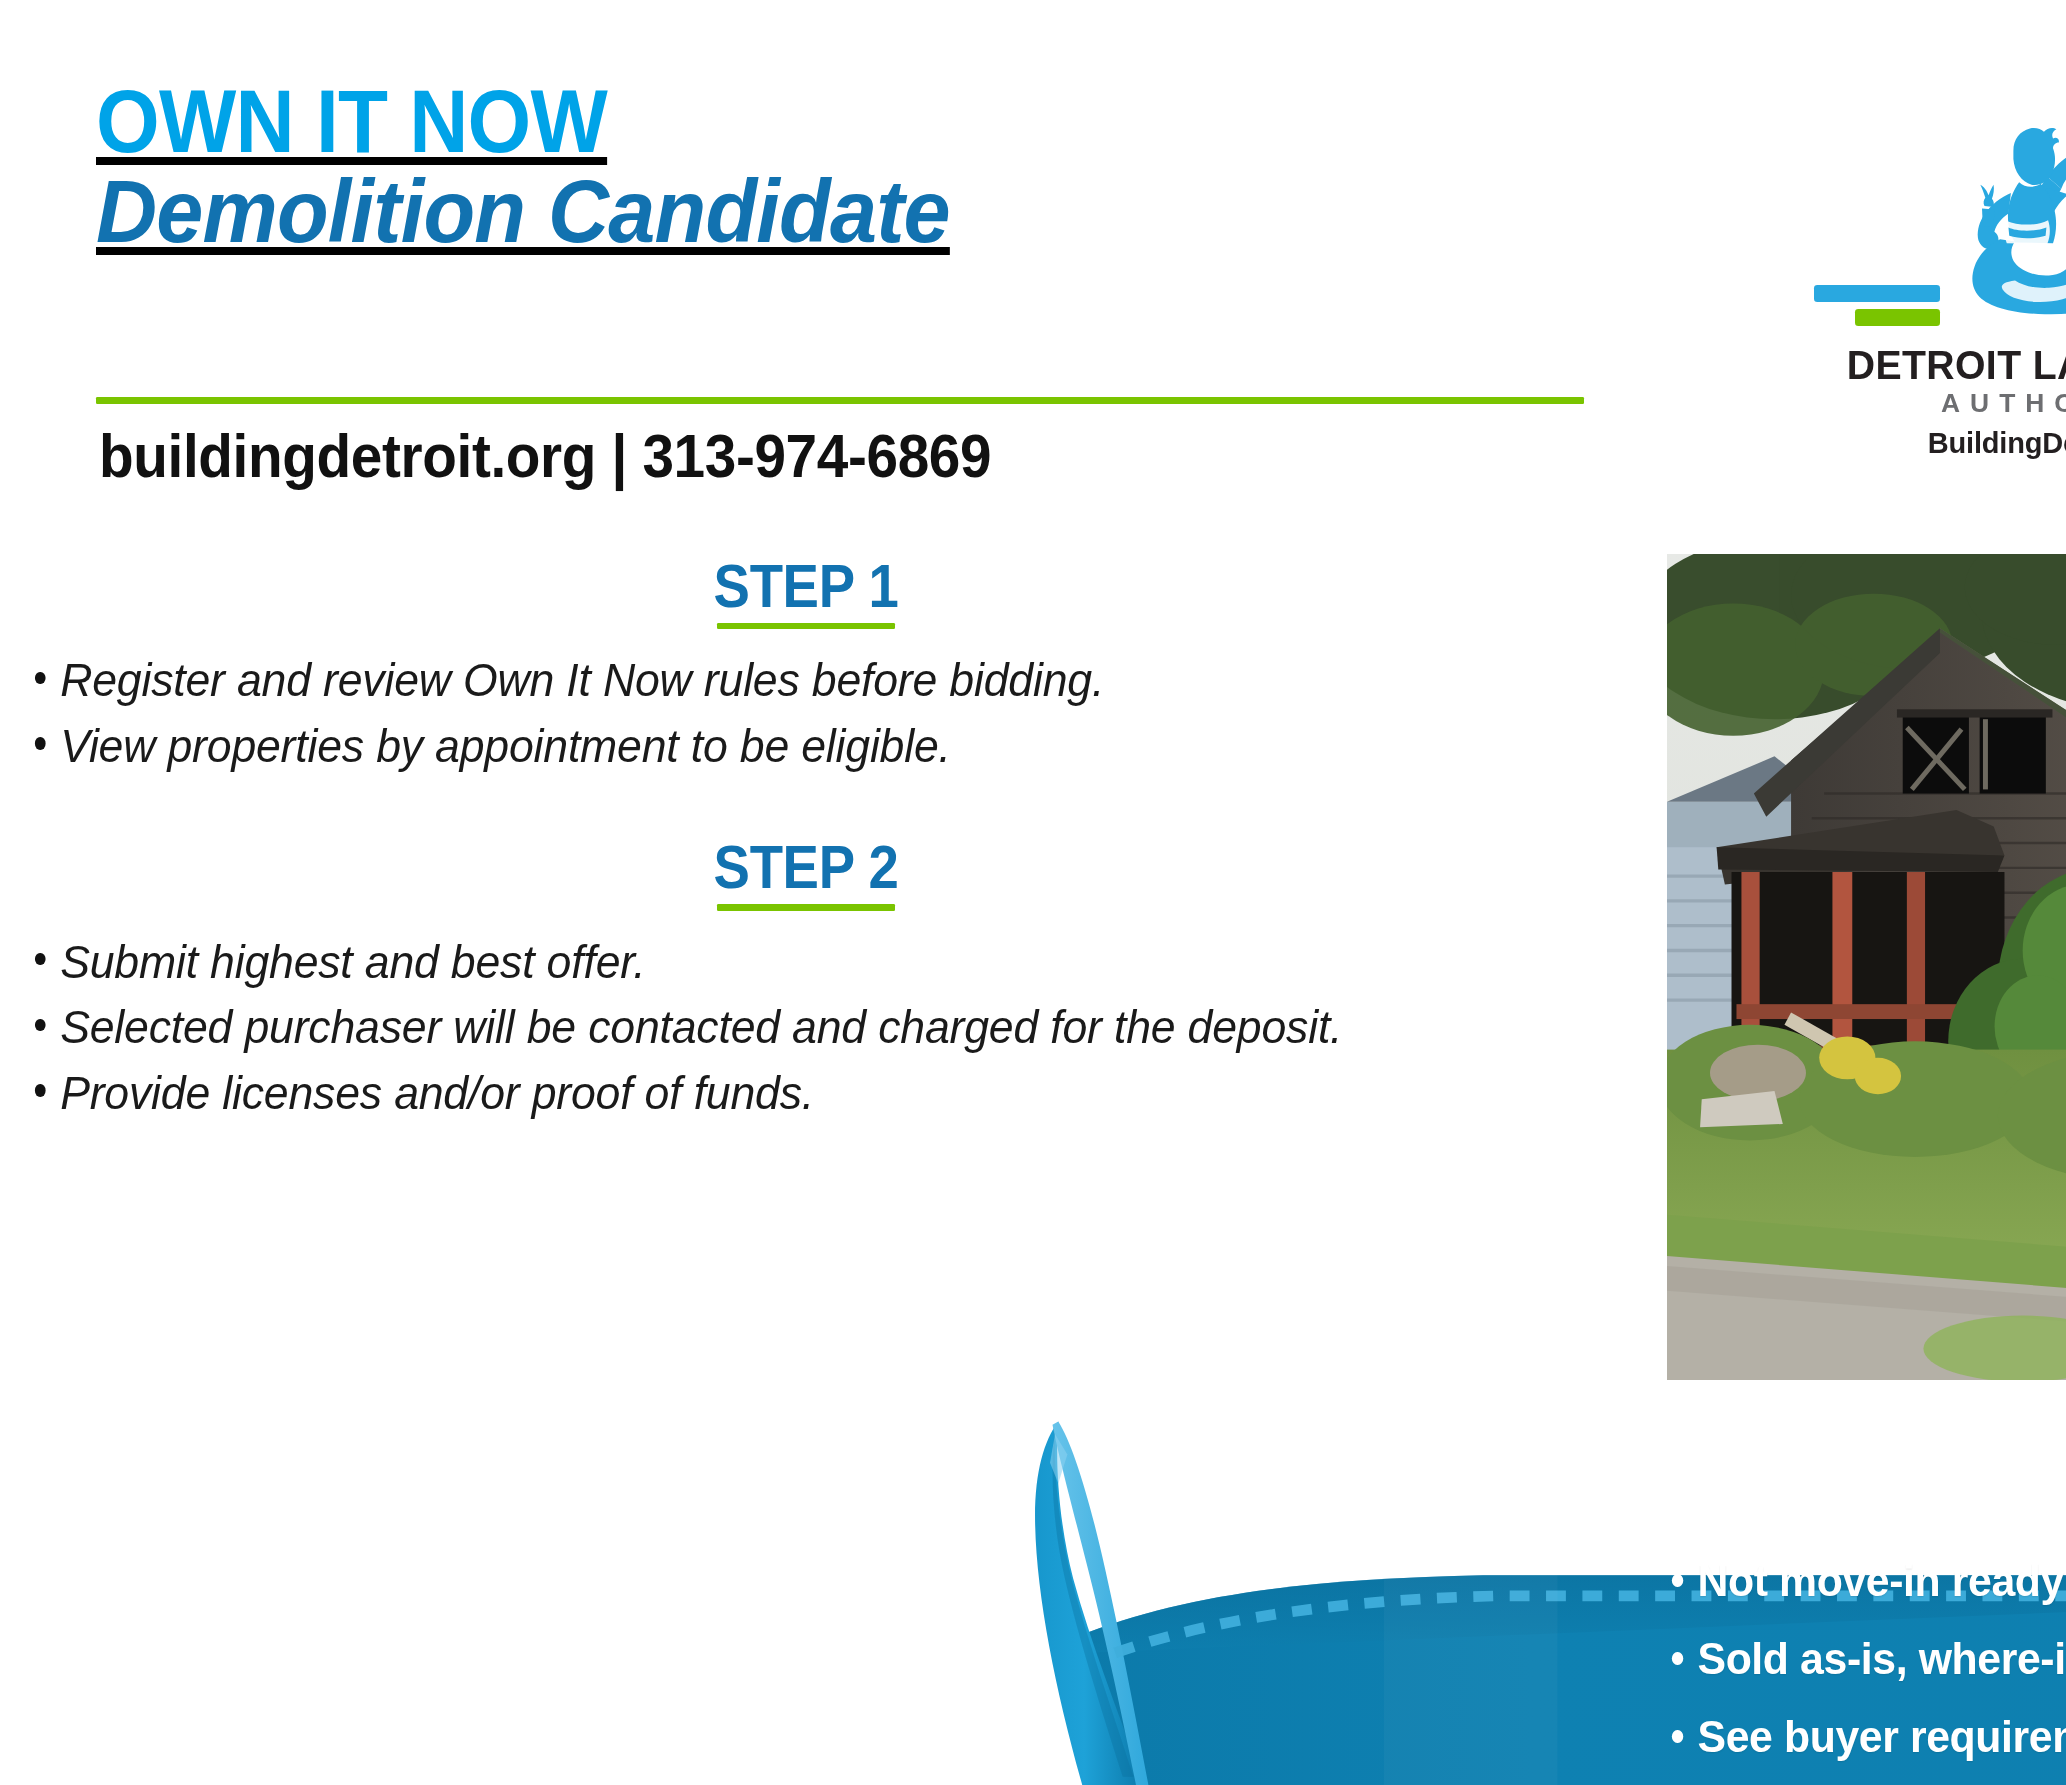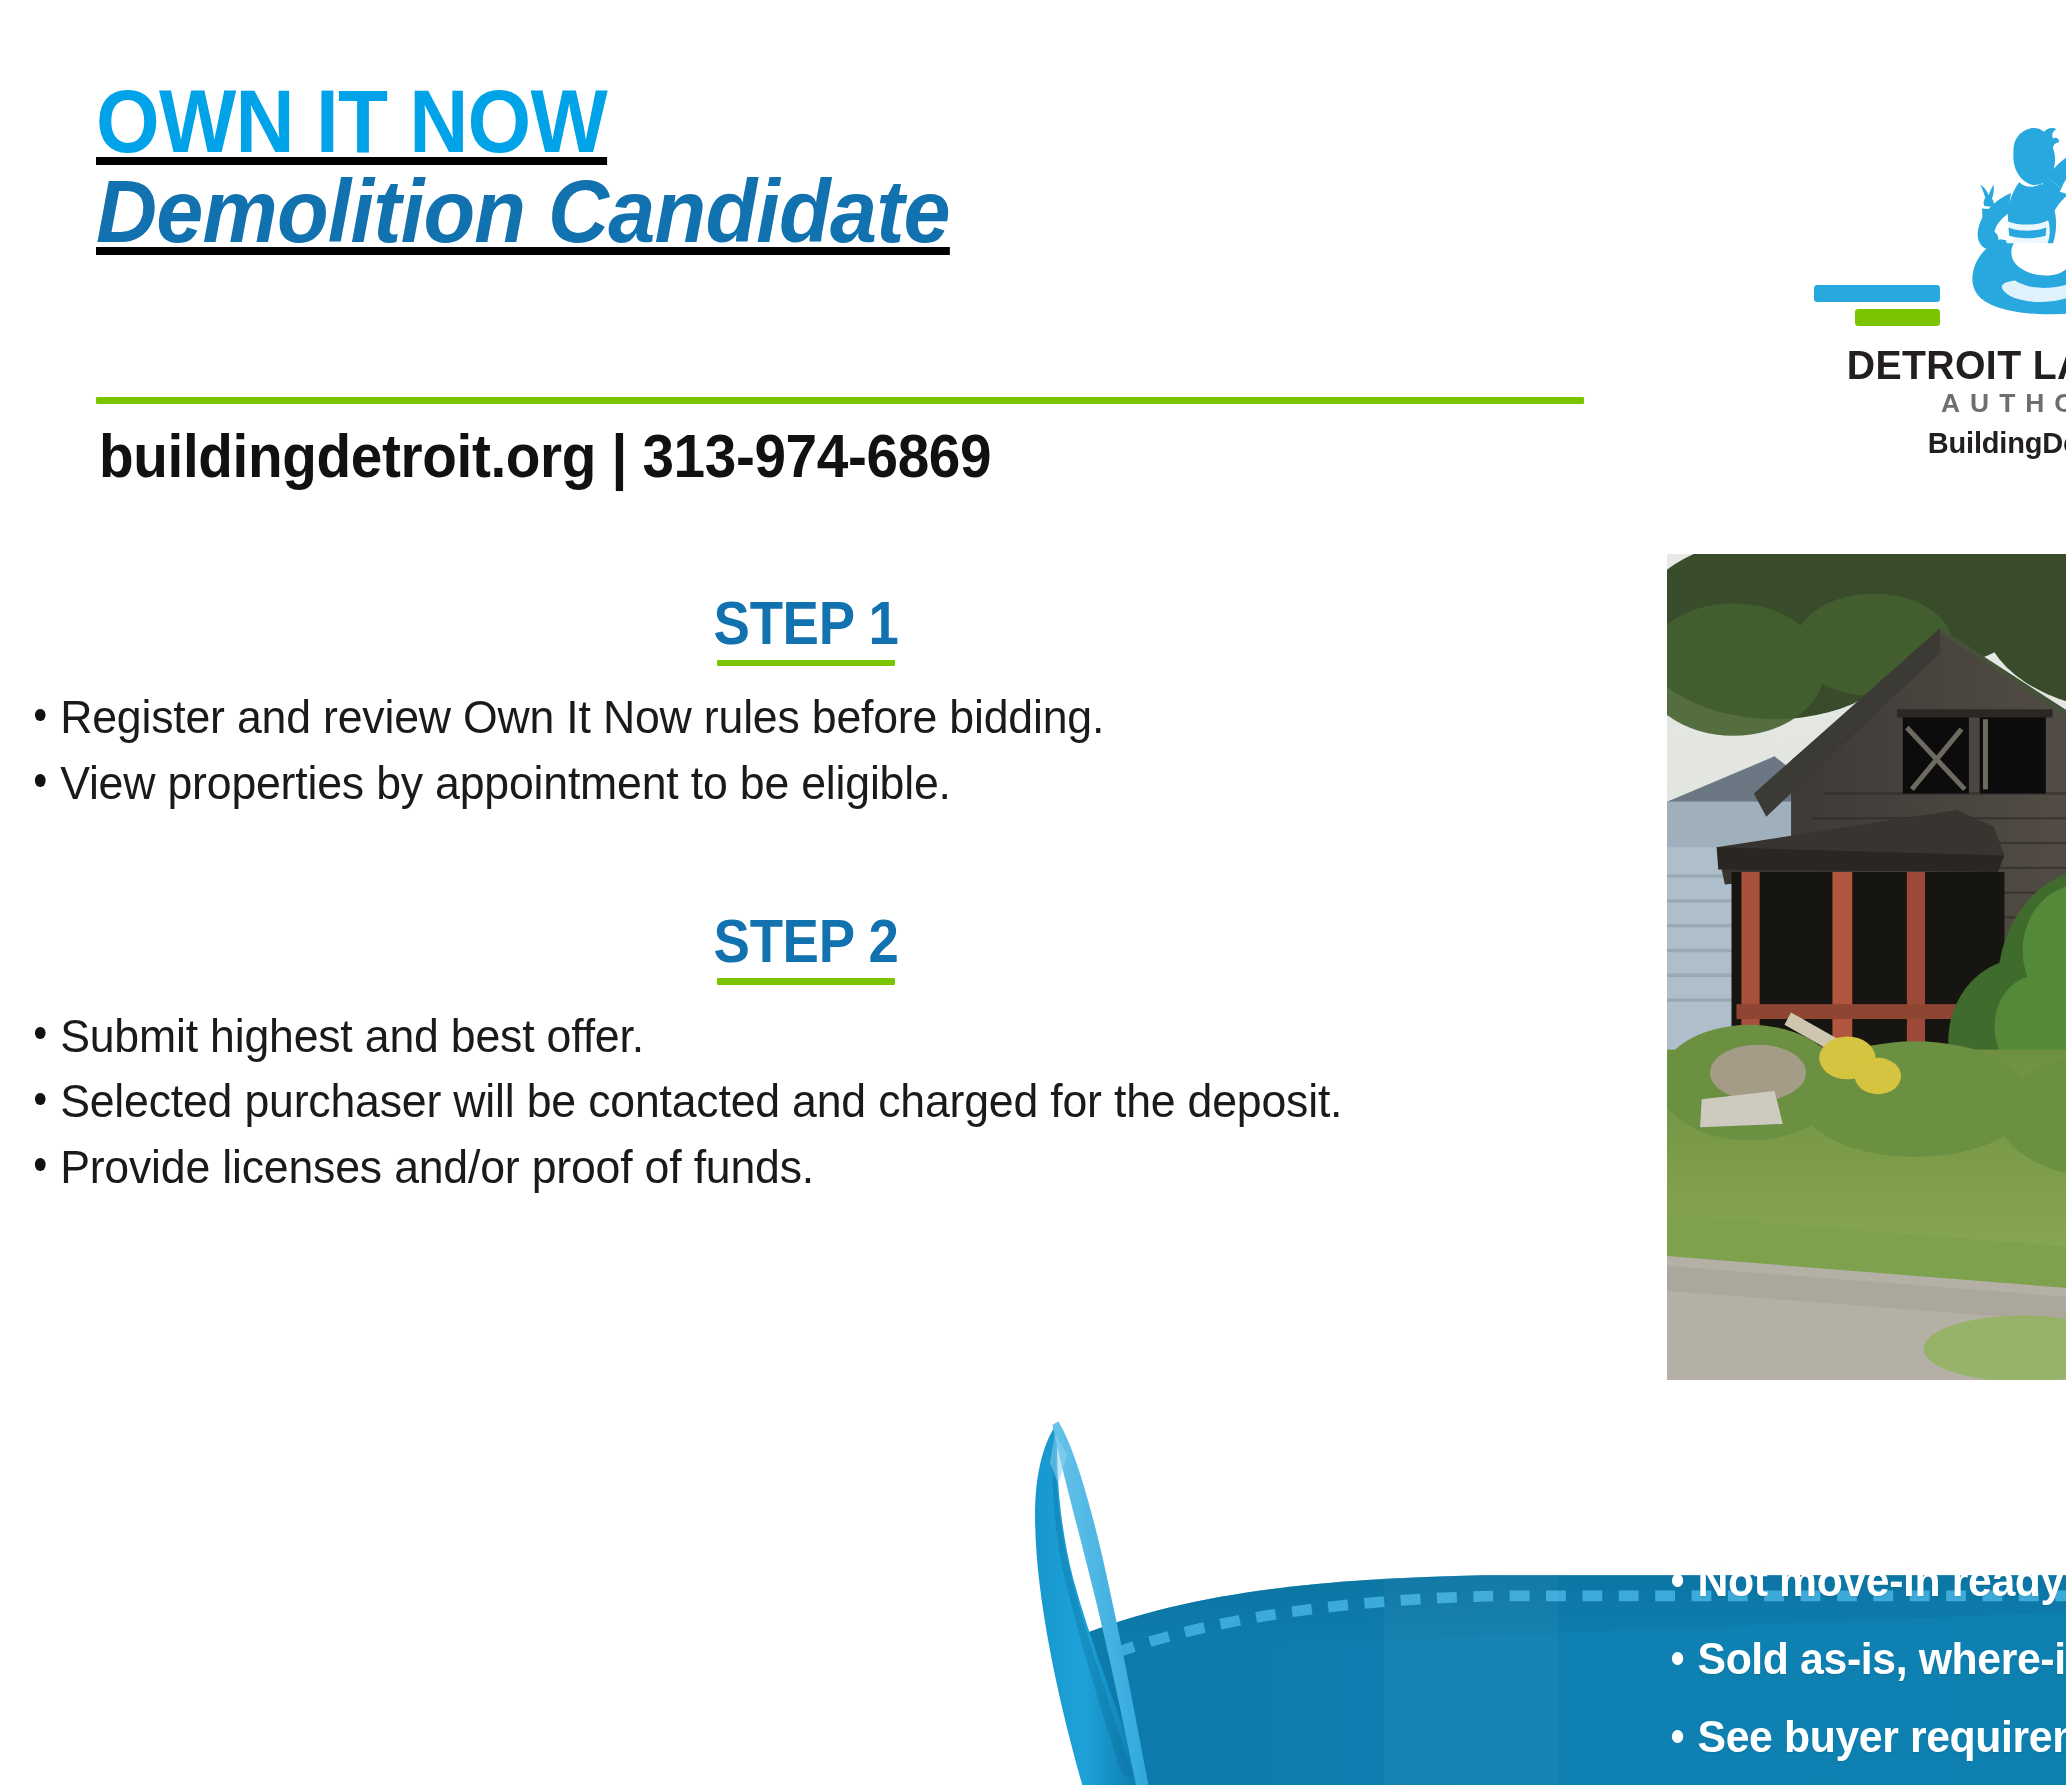--- a/index.html
+++ b/index.html
@@ -55,32 +55,32 @@
     font-size:26.4px;font-weight:700;color:#6D6E71;letter-spacing:10px;
     text-indent:10px;
   }
   .logo-url{
     position:absolute;left:0;top:353px;width:488px;text-align:center;
     font-size:29px;font-weight:800;color:#231F20;letter-spacing:-0.2px;
   }
 
   
   .steps{position:absolute;left:0px;top:550px;width:1612px;}
-  .step-block{position:relative;width:1612px;margin-top:37px;}
+  .step-block{position:relative;width:1612px;}
   .step-head{width:1612px;text-align:center;position:relative;}
   .step-head .label{
     display:inline-block;
     font-size:62px;font-weight:900;letter-spacing:-0.4px;
     transform:scaleX(0.88);
     font-family:"Liberation Sans", sans-serif;
   }
   .step-underline{
     position:relative;margin:1.7px auto 0 auto;width:178px;height:6.6px;border-radius:1.2px;
   }
-  .bullets{margin:0;padding:0;list-style:none;margin-top:22px;}
+  .bullets{margin:0;padding:0;list-style:none;margin-top:22px;font-style:italic;}
   .bullets li{
     position:relative;
     padding-left:62px;
     font-size:46px;line-height:1.30;
     color:#1a1a1a;font-weight:400;
     letter-spacing:-0.2px;
     margin-bottom:5.8px;
     transform:scaleX(0.97);transform-origin:left center;
   }
   .bullets li .dot{

